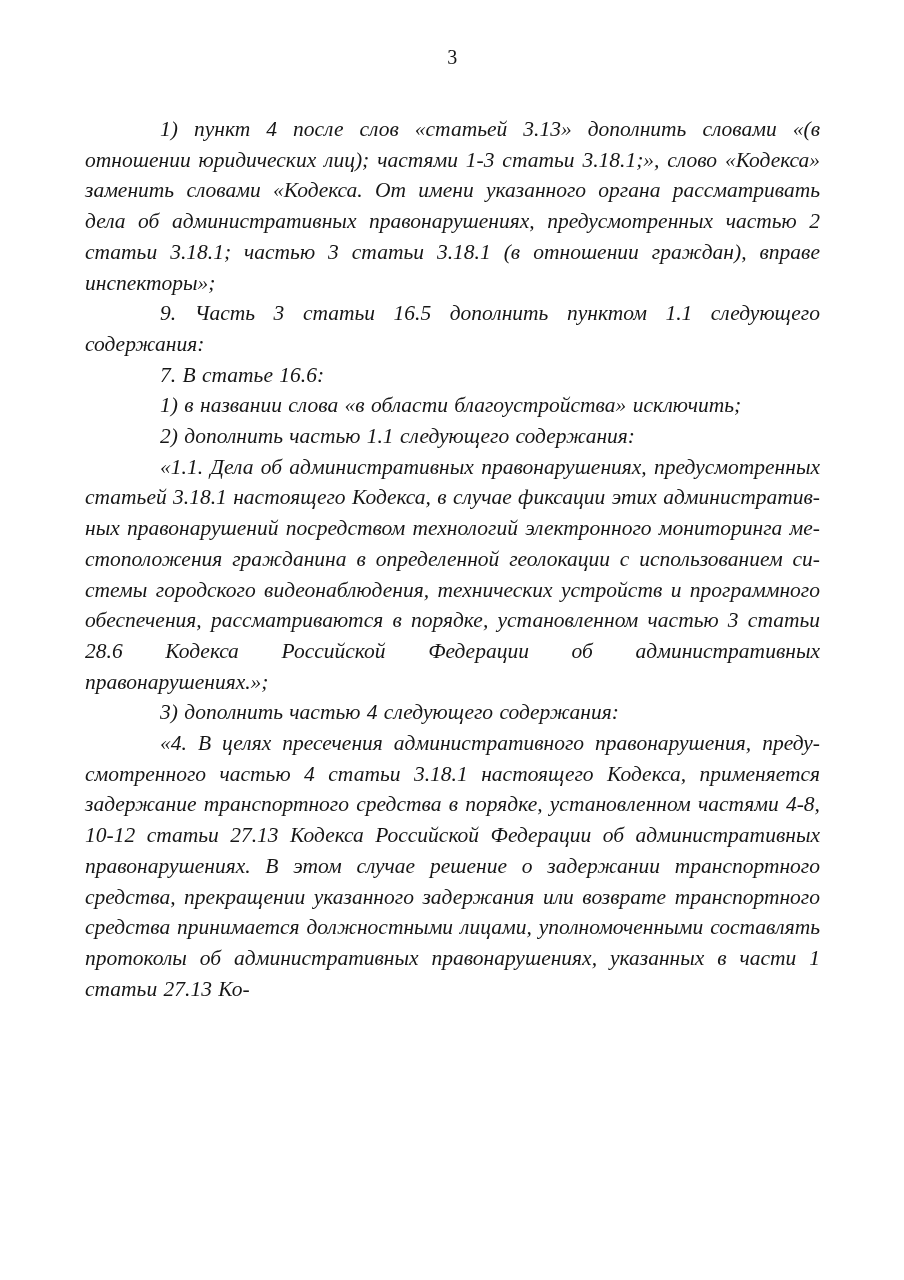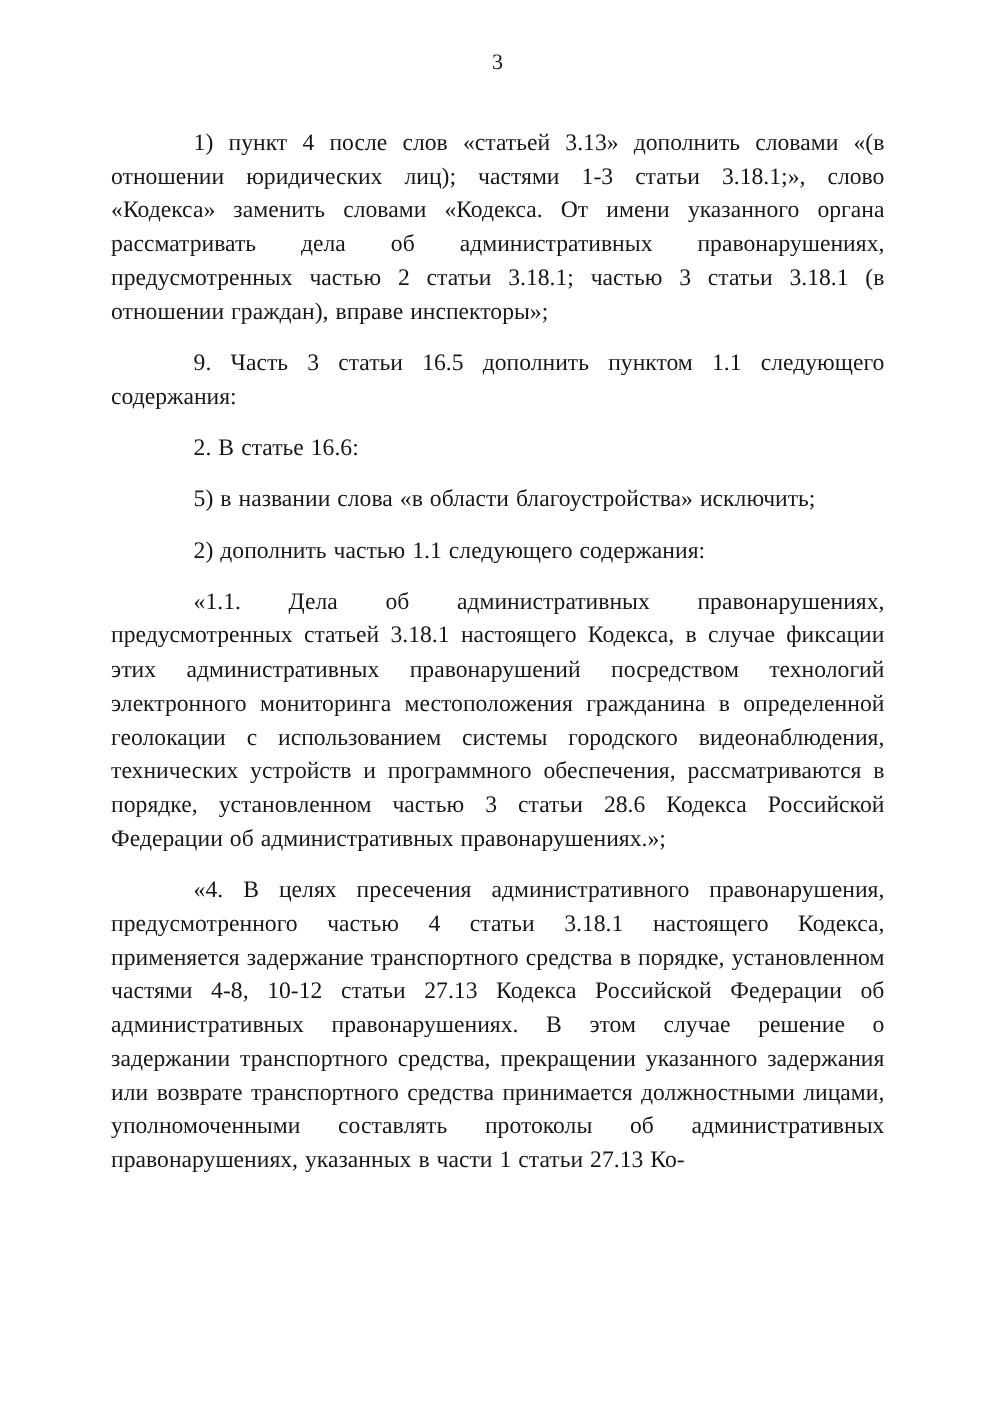--- a/index.html
+++ b/index.html
@@ -24,33 +24,35 @@
     line-height: 22px;
     margin: 0 0 46px 0;
     letter-spacing: 0.5px;
   }
   .text-body {
     font-size: 21.5px;
     line-height: 30.7px;
     text-align: justify;
   }
   .para {
-    margin: 16px;
+    margin: 0;
     padding: 0;
     text-indent: 75px;
     word-spacing: 1px;
+    font-style: italic;
   }
 </style>
 </head>
 <body>
 
 <div class="page">
   <div class="page-number">3</div>
   <div class="text-body">
       <p class="para">1) пункт 4 после слов «статьей 3.13» дополнить словами «(в отношении юридических лиц); частями 1-3 статьи 3.18.1;», слово «Кодекса» заменить сло­вами «Кодекса. От имени указанного органа рассматривать дела об админи­стративных правонарушениях, предусмотренных частью 2 статьи 3.18.1; ча­стью 3 статьи 3.18.1 (в отношении граждан), вправе инспекторы»;</p>
       <p class="para">9. Часть 3 статьи 16.5 дополнить пунктом 1.1 следующего содержания:</p>
-      <p class="para">2. В статье 16.6:</p>
-      <p class="para">5) в названии слова «в области благоустройства» исключить;</p>
+      <p class="para">7. В статье 16.6:</p>
+      <p class="para">1) в названии слова «в области благоустройства» исключить;</p>
       <p class="para">2) дополнить частью 1.1 следующего содержания:</p>
       <p class="para">«1.1. Дела об административных правонарушениях, предусмотренных статьей 3.18.1 настоящего Кодекса, в случае фиксации этих административ­ных правонарушений посредством технологий электронного мониторинга ме­стоположения гражданина в определенной геолокации с использованием си­стемы городского видеонаблюдения, технических устройств и программного обеспечения, рассматриваются в порядке, установленном частью 3 статьи 28.6 Кодекса Российской Федерации об административных правонарушениях.»;</p>
+      <p class="para">3) дополнить частью 4 следующего содержания:</p>
       <p class="para">«4. В целях пресечения административного правонарушения, преду­смотренного частью 4 статьи 3.18.1 настоящего Кодекса, применяется задер­жание транспортного средства в порядке, установленном частями 4-8, 10-12 статьи 27.13 Кодекса Российской Федерации об административных правона­рушениях. В этом случае решение о задержании транспортного средства, пре­кращении указанного задержания или возврате транспортного средства при­нимается должностными лицами, уполномоченными составлять протоколы об административных правонарушениях, указанных в части 1 статьи 27.13 Ко-</p>
     </div>
 </div>
 
 </body></html>

